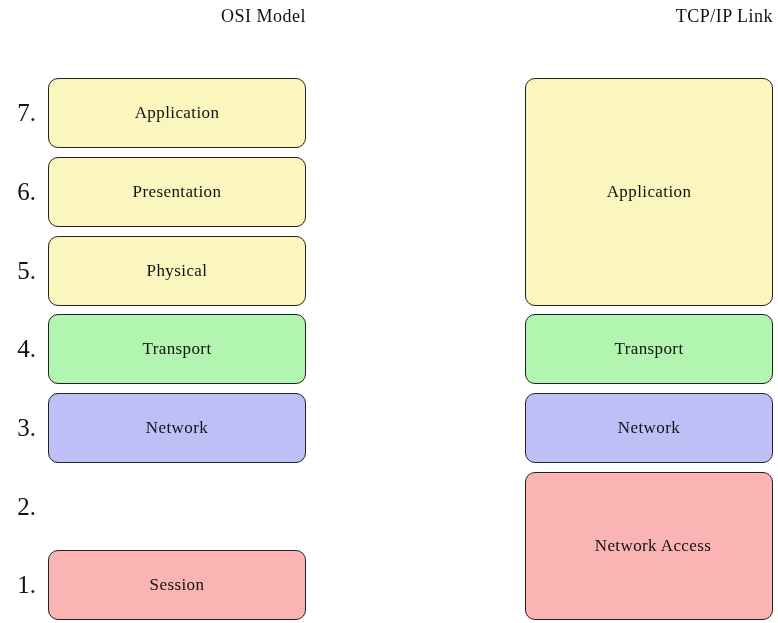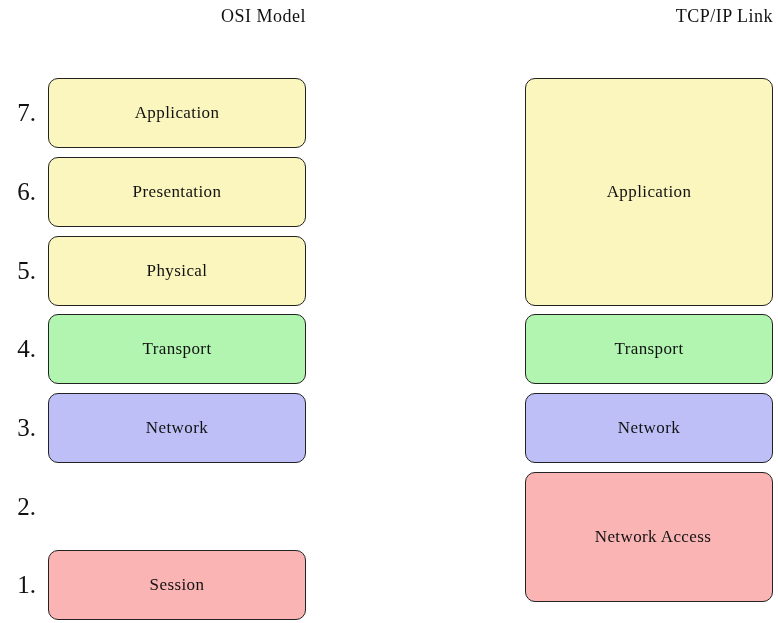--- a/index.html
+++ b/index.html
@@ -53,21 +53,21 @@
   
   .r1 { top: 78px; }
   .r2 { top: 157px; }
   .r3 { top: 236px; }
   .r4 { top: 314px; }
   .r5 { top: 393px; }
   .r6 { top: 472px; }
   .r7 { top: 550px; }
   
   .h1 { height: 70px; }
-  .h2 { height: 130px; padding-left: 8px; }
+  .h2 { height: 148px; padding-left: 8px; }
   .h3 { height: 228px; }
 </style>
 </head>
 <body>
 
 <div class="page">
 
   <div class="col-title osi">OSI Model</div>
   <div class="col-title tcpip">TCP/IP Link</div>
 

